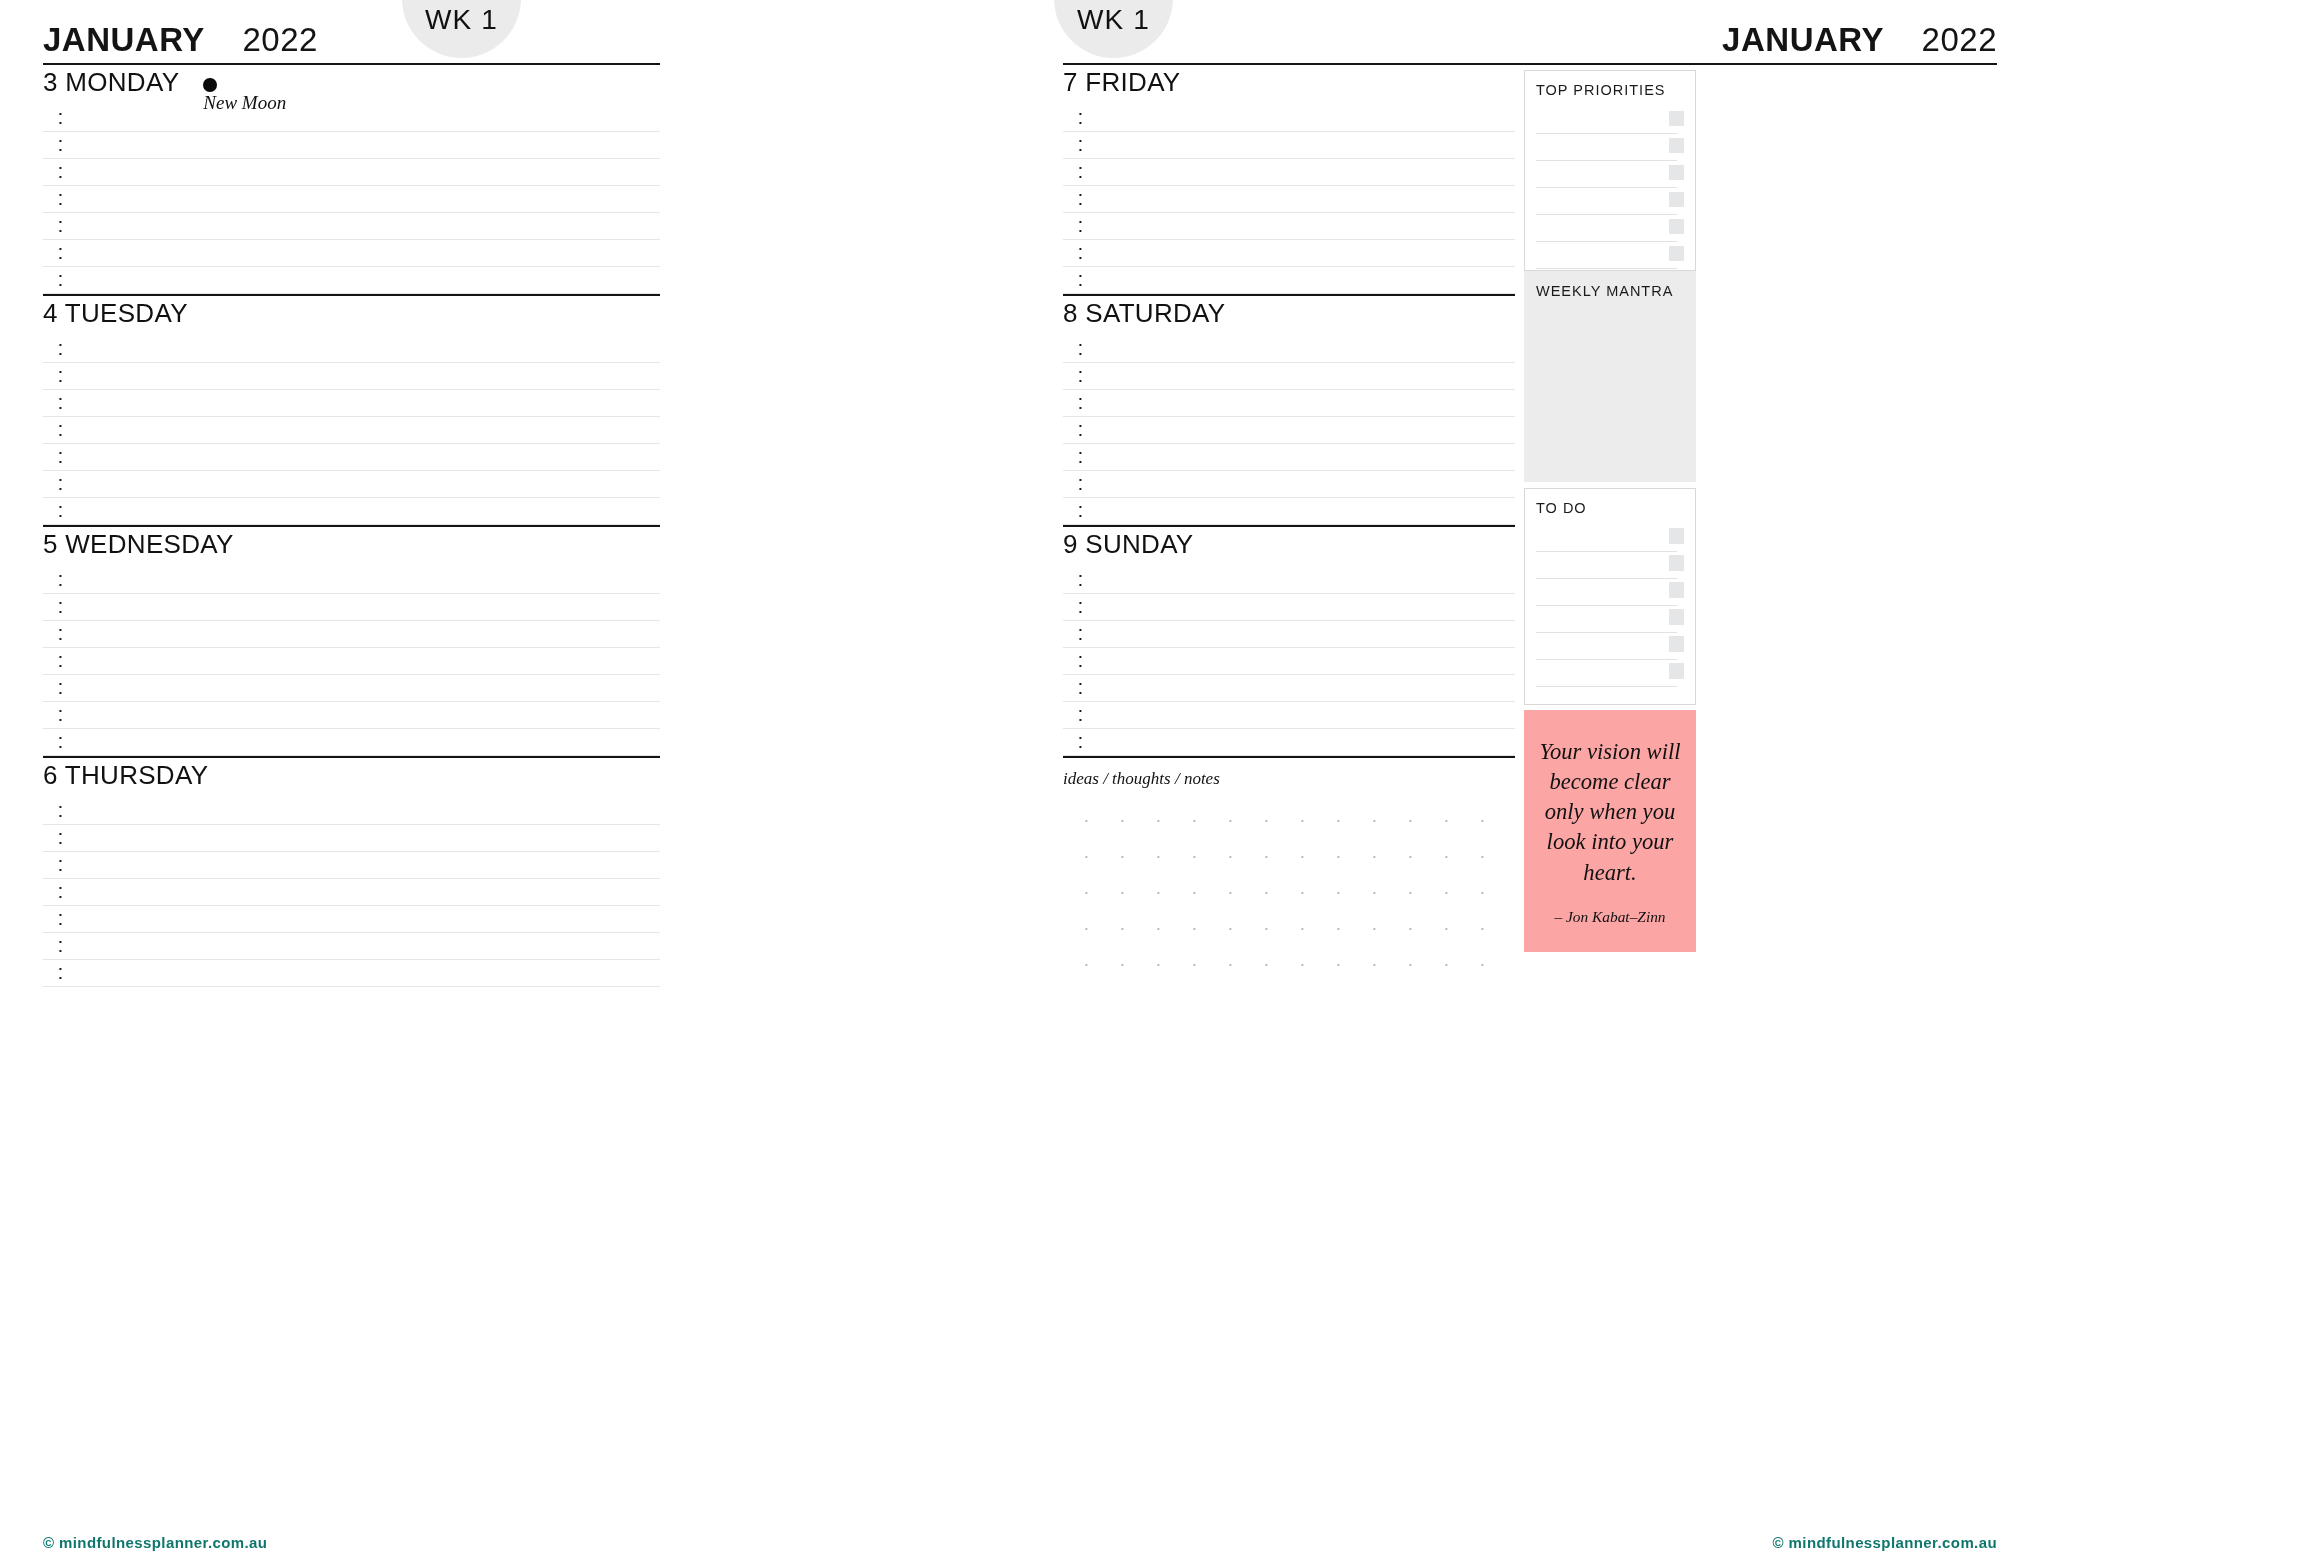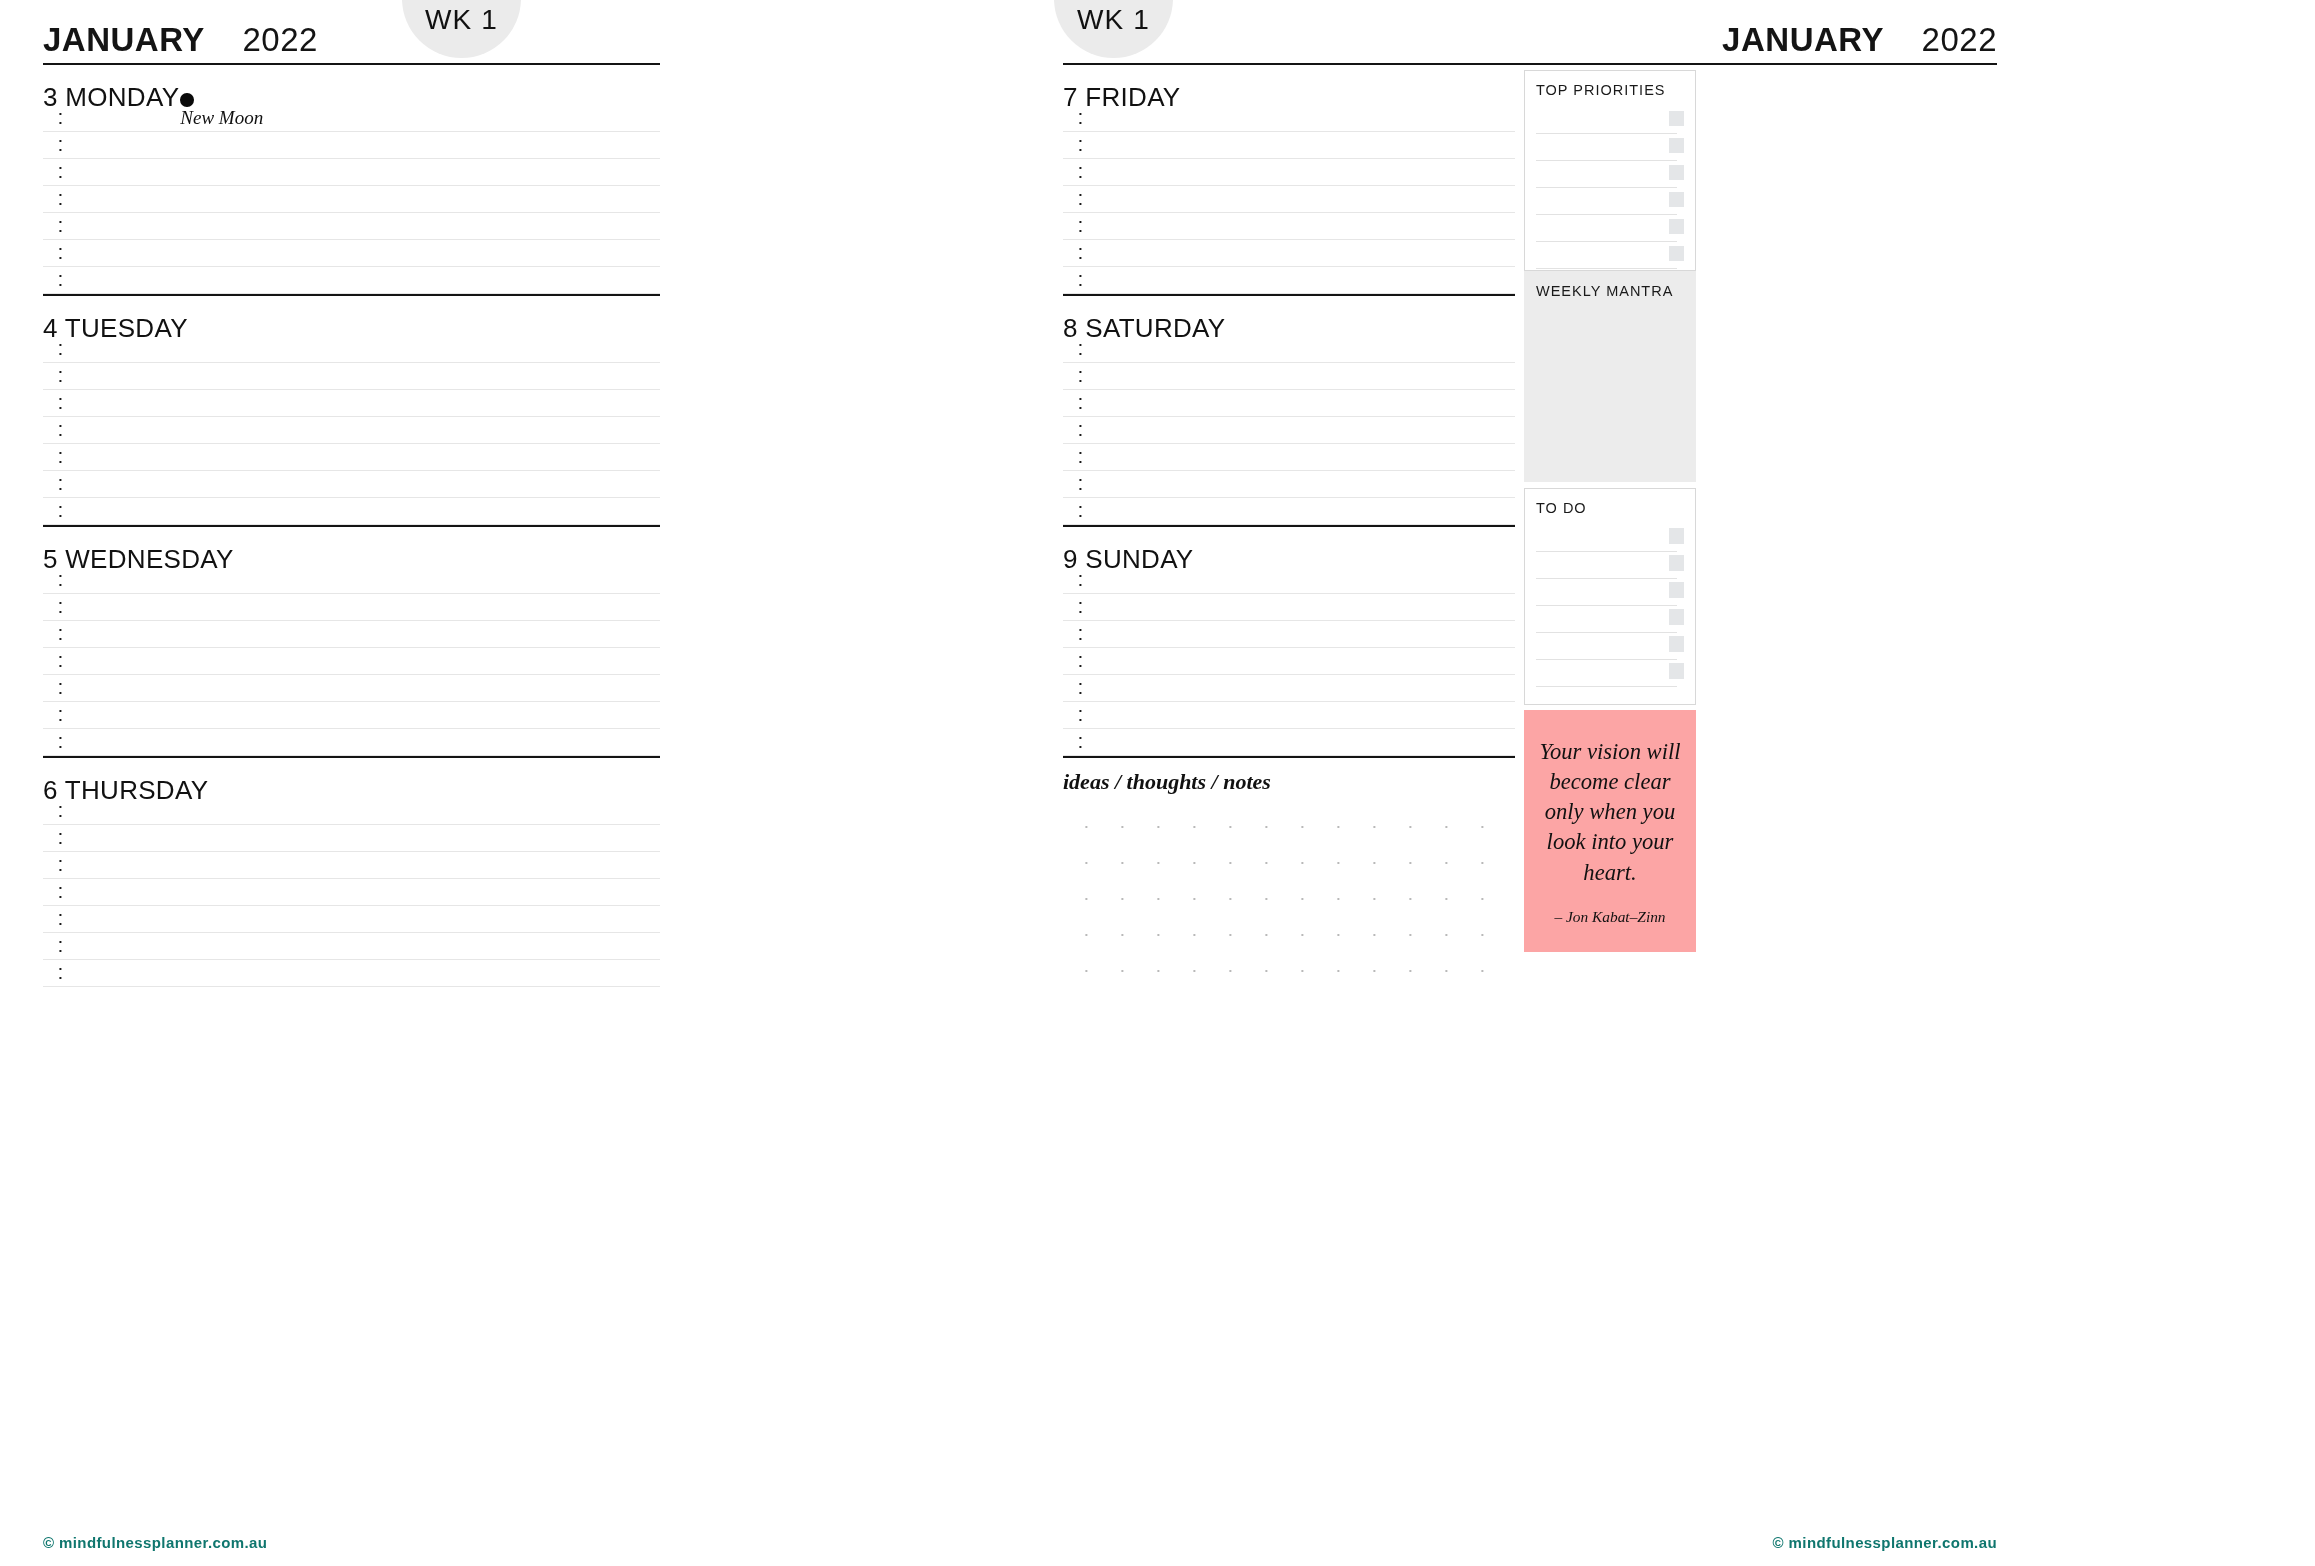--- a/index.html
+++ b/index.html
@@ -89,22 +89,22 @@
   .page-left  .col-days { width: 617px; }
   .page-right .col-days { width: 452px; }
   .page-right .col-side { width: 172px; margin-left: 9px; }
 
   
   .day-block { position: relative; }
 
   .day-head {
     display: flex;
     align-items: baseline;
-    gap: 1px;
-    padding-top: 17px;
+    gap: 24px;
+    padding-top: 2px;
     padding-bottom: 1.8px;
     height: 40px;
   }
 
   .day-label {
     font-size: 26px;
     font-weight: 400;
     letter-spacing: 0.3px;
     color: #111;
     white-space: nowrap;
@@ -212,25 +212,24 @@
     font-style: italic;
     font-size: 15.4px;
     color: #111;
     margin-top: 20px;
   }
 
   
   .notes-label {
     font-family: "Liberation Serif", serif;
     font-style: italic;
-    font-size: 22px;
+    font-size: 17px;
     color: #111;
     padding-top: 11px;
     padding-bottom: 5.4px;
-    font-weight: bold;
   }
   .dotgrid {
     height: 197px;
     background-image: radial-gradient(#b9b9b9 1.4px, transparent 1.5px);
     background-size: 36px 36px;
     background-position: 5.4px 9px;
   }
 
   
   .footer {

